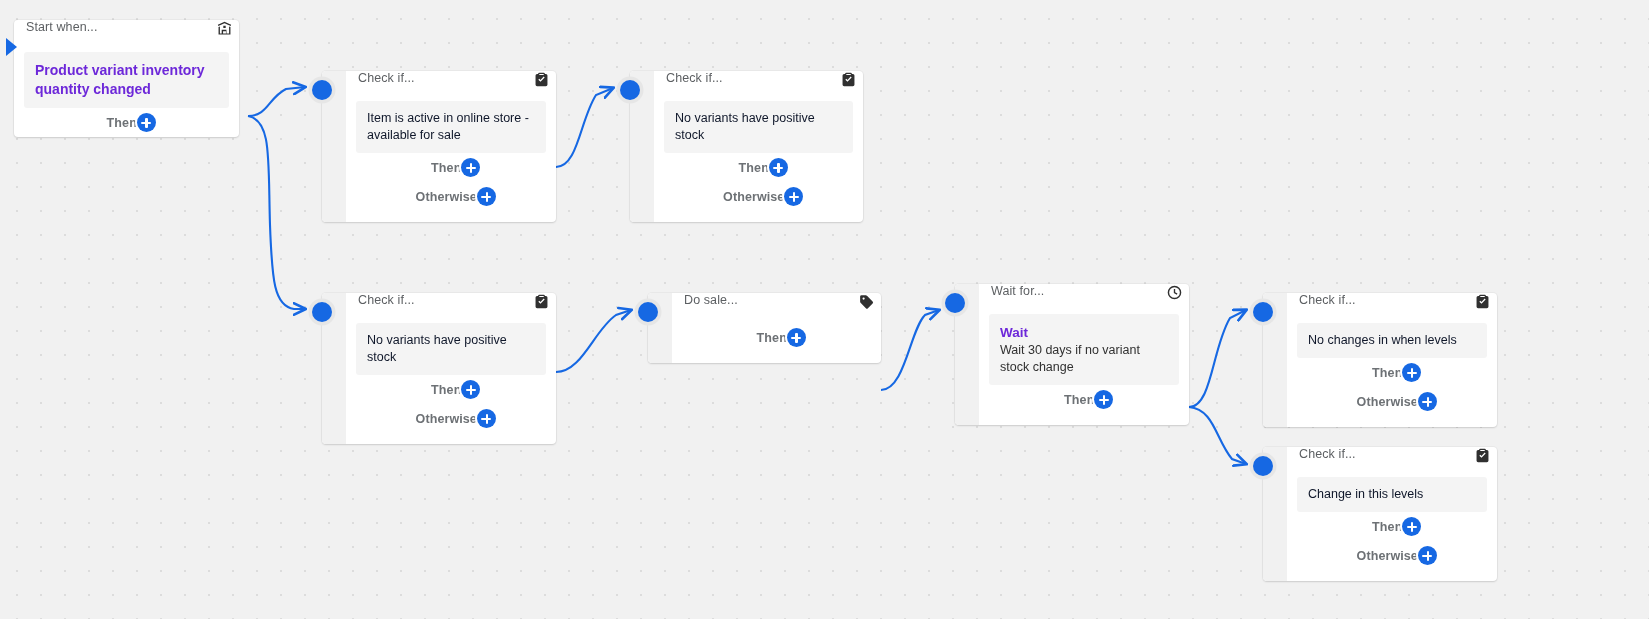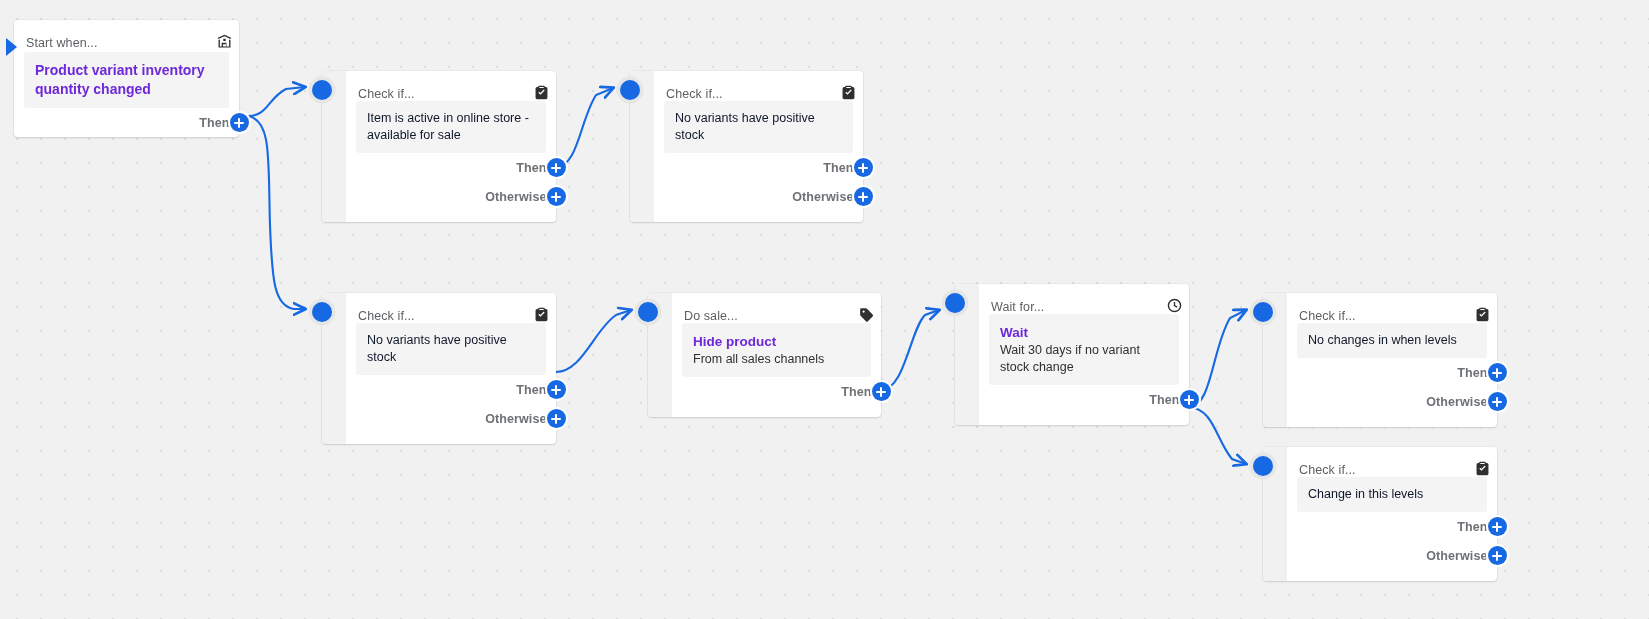--- a/index.html
+++ b/index.html
@@ -46,21 +46,21 @@
     border-radius: 4px 0 0 4px;
   }
   .body {
     flex: 1 1 auto;
     padding: 0;
     min-width: 0;
   }
   .hdr {
     height: 30px;
     display: flex;
-    align-items: flex-end;
+    align-items: flex-start;
     padding: 0 6px 0 12px;
     gap: 6px;
   }
   .hdr-title {
     font-size: 12.5px;
     color: #5c5f62;
     letter-spacing: .1px;
     flex: 1 1 auto;
     white-space: nowrap;
     overflow: hidden;
@@ -98,21 +98,21 @@
   }
   .trigger .panel-title {
     font-size: 14px;
     line-height: 19px;
   }
   .trigger .panel { margin-top: 2px; }
 
   .port-row {
     display: flex;
     align-items: center;
-    justify-content: flex-end;
+    justify-content: center;
     gap: 0;
     height: 29px;
     padding-right: 10px;
     position: relative;
   }
   .port-label {
     font-size: 12.5px;
     font-weight: bold;
     color: #6d7175;
     letter-spacing: .1px;
@@ -302,24 +302,20 @@
     </div>
     <div class="body">
       <div class="hdr">
         <span class="hdr-title">Do sale...</span>
         <span class="hdr-icon">
           <svg viewBox="0 0 20 20">
               <path fill="currentColor" d="M10.3 2.5H4.2A1.7 1.7 0 0 0 2.5 4.2v6.1c0 .45.18.88.5 1.2l6.3 6.3a1.7 1.7 0 0 0 2.4 0l5.5-5.5a1.7 1.7 0 0 0 0-2.4l-6.3-6.3a1.7 1.7 0 0 0-1.2-.5zM6.6 7.8a1.3 1.3 0 1 1 0-2.6 1.3 1.3 0 0 1 0 2.6z"></path>
             </svg>
         </span>
       </div>
-      <div class="panel">
-        <div class="panel-title">Hide product</div>
-        <div class="panel-sub">From all sales channels</div>
-      </div>
       <div class="port-row">
         <span class="port-label">Then</span>
         <span class="plus"></span>
       </div>
       <div class="pad-bot"></div>
     </div>
   </div>
 
   <div class="node" style="left:955px; top:284px; width:234px;">
     <div class="rail">

